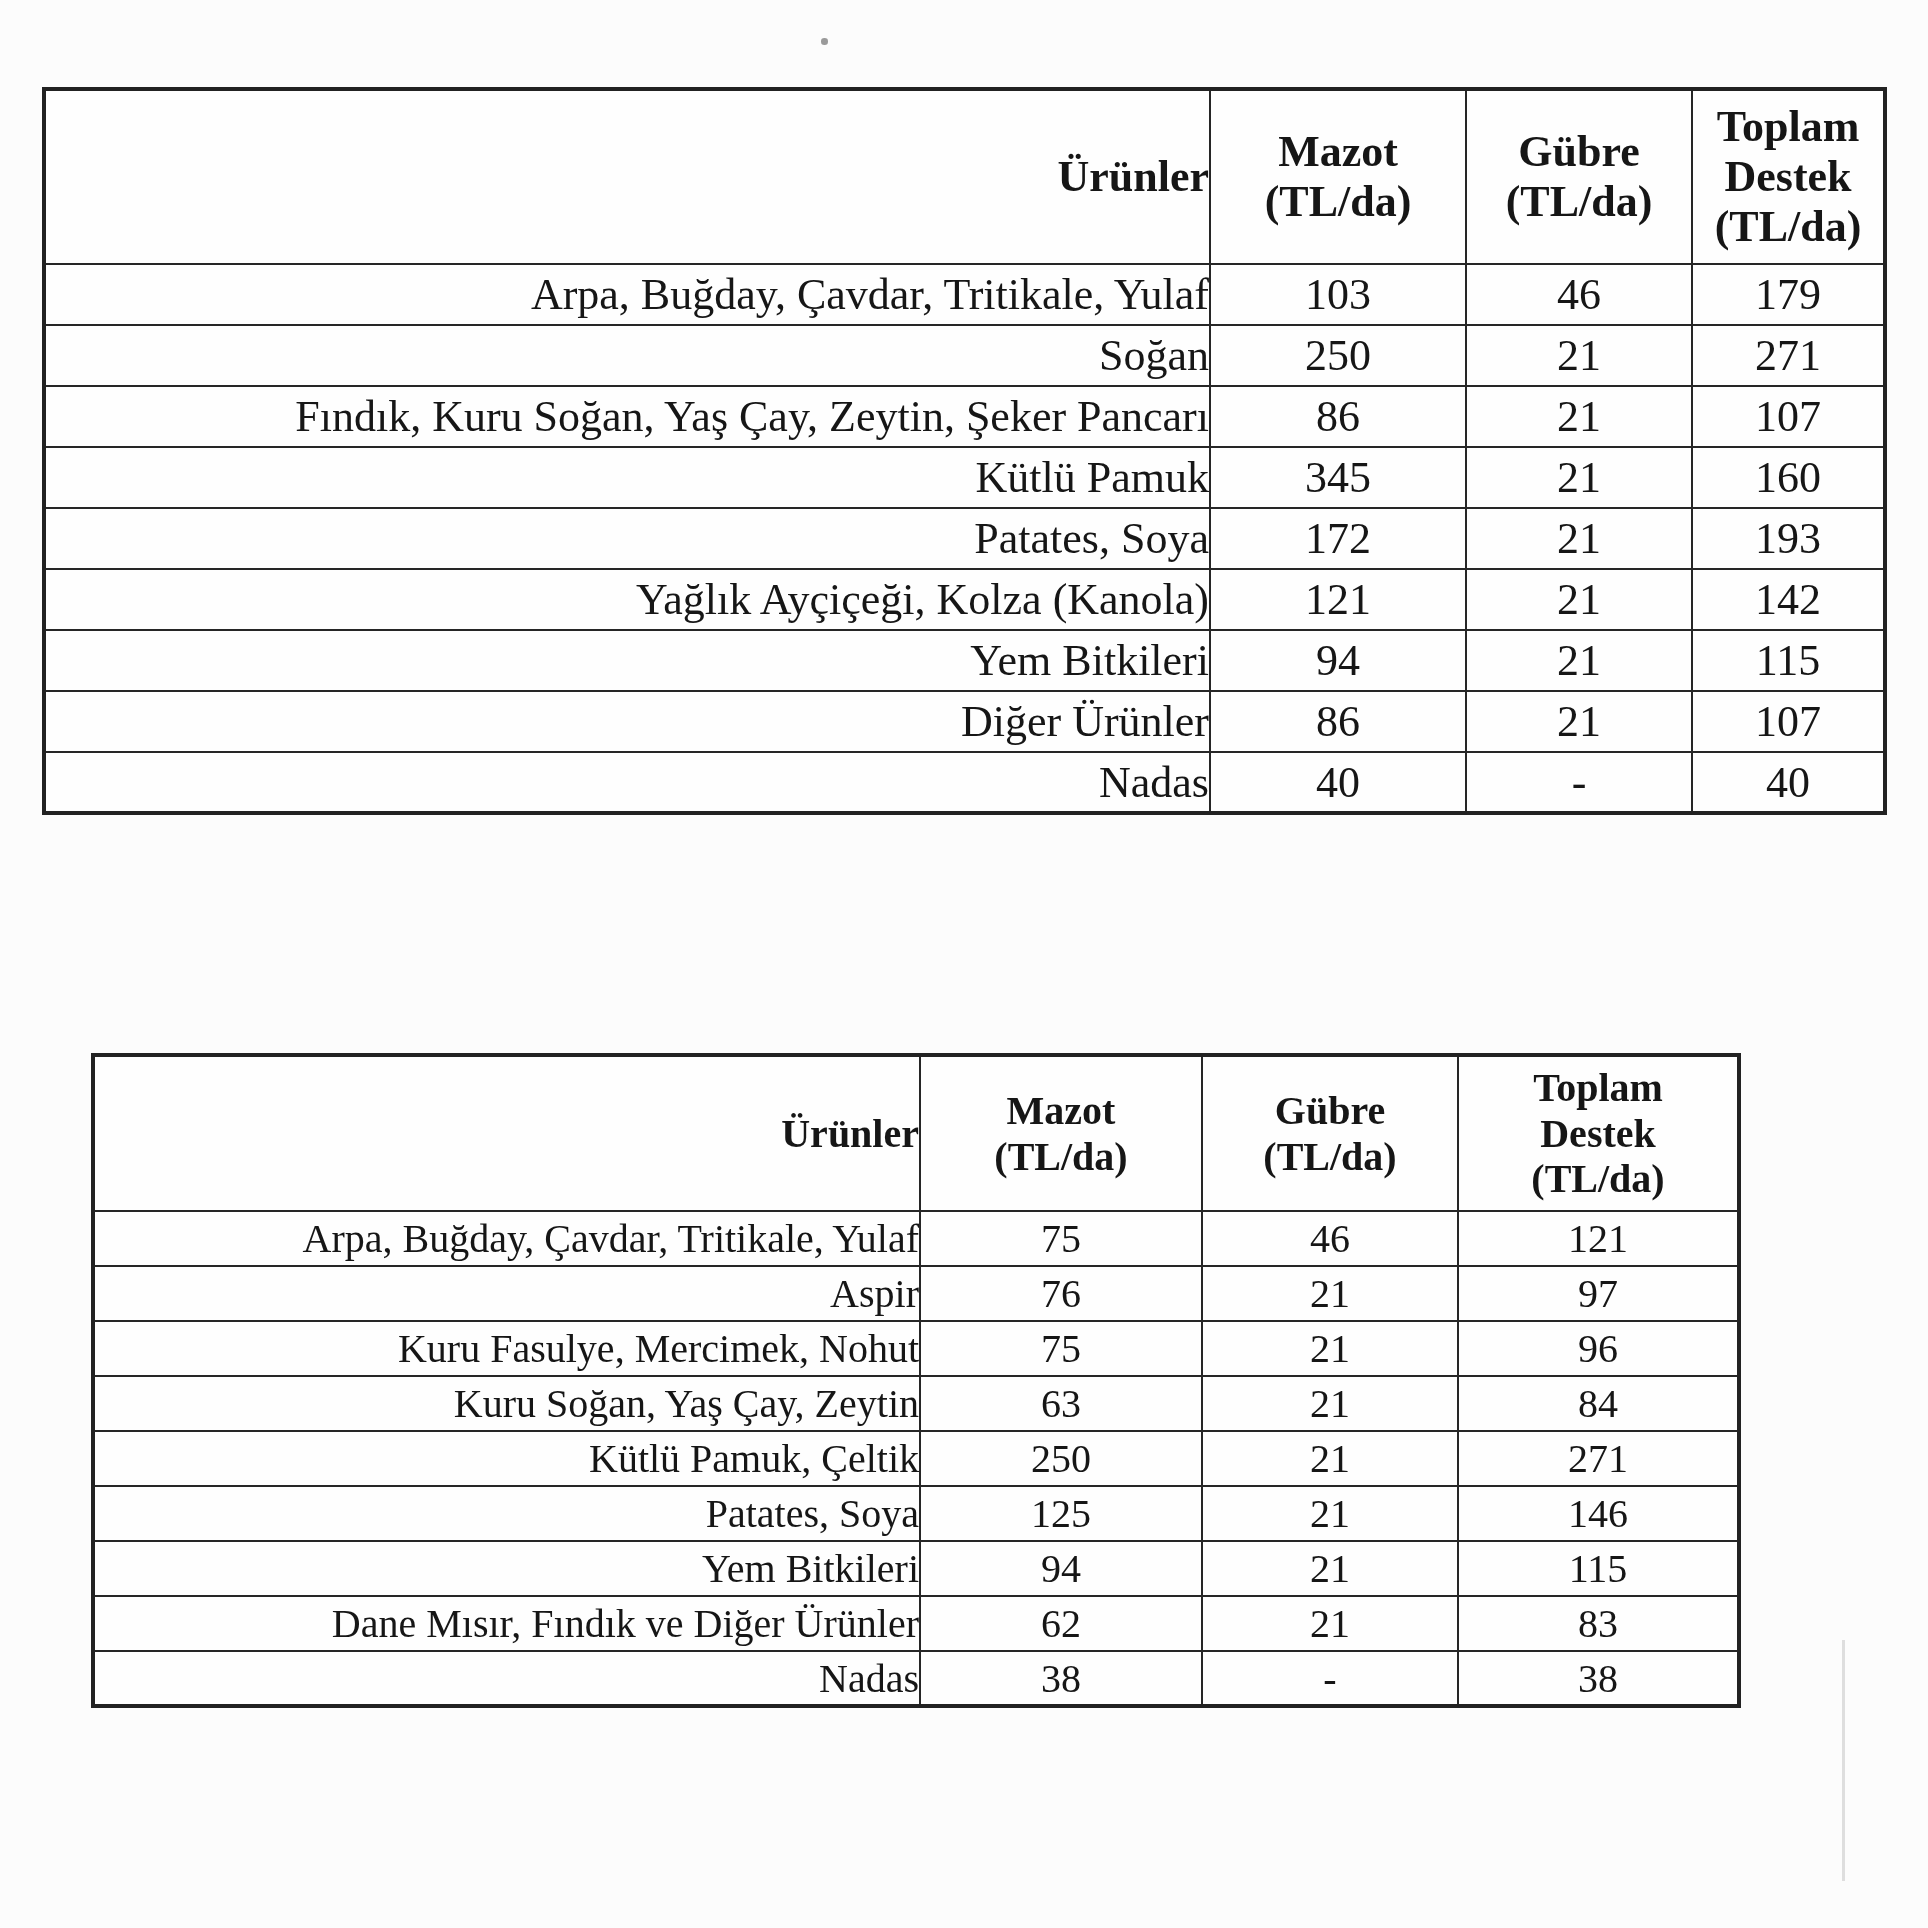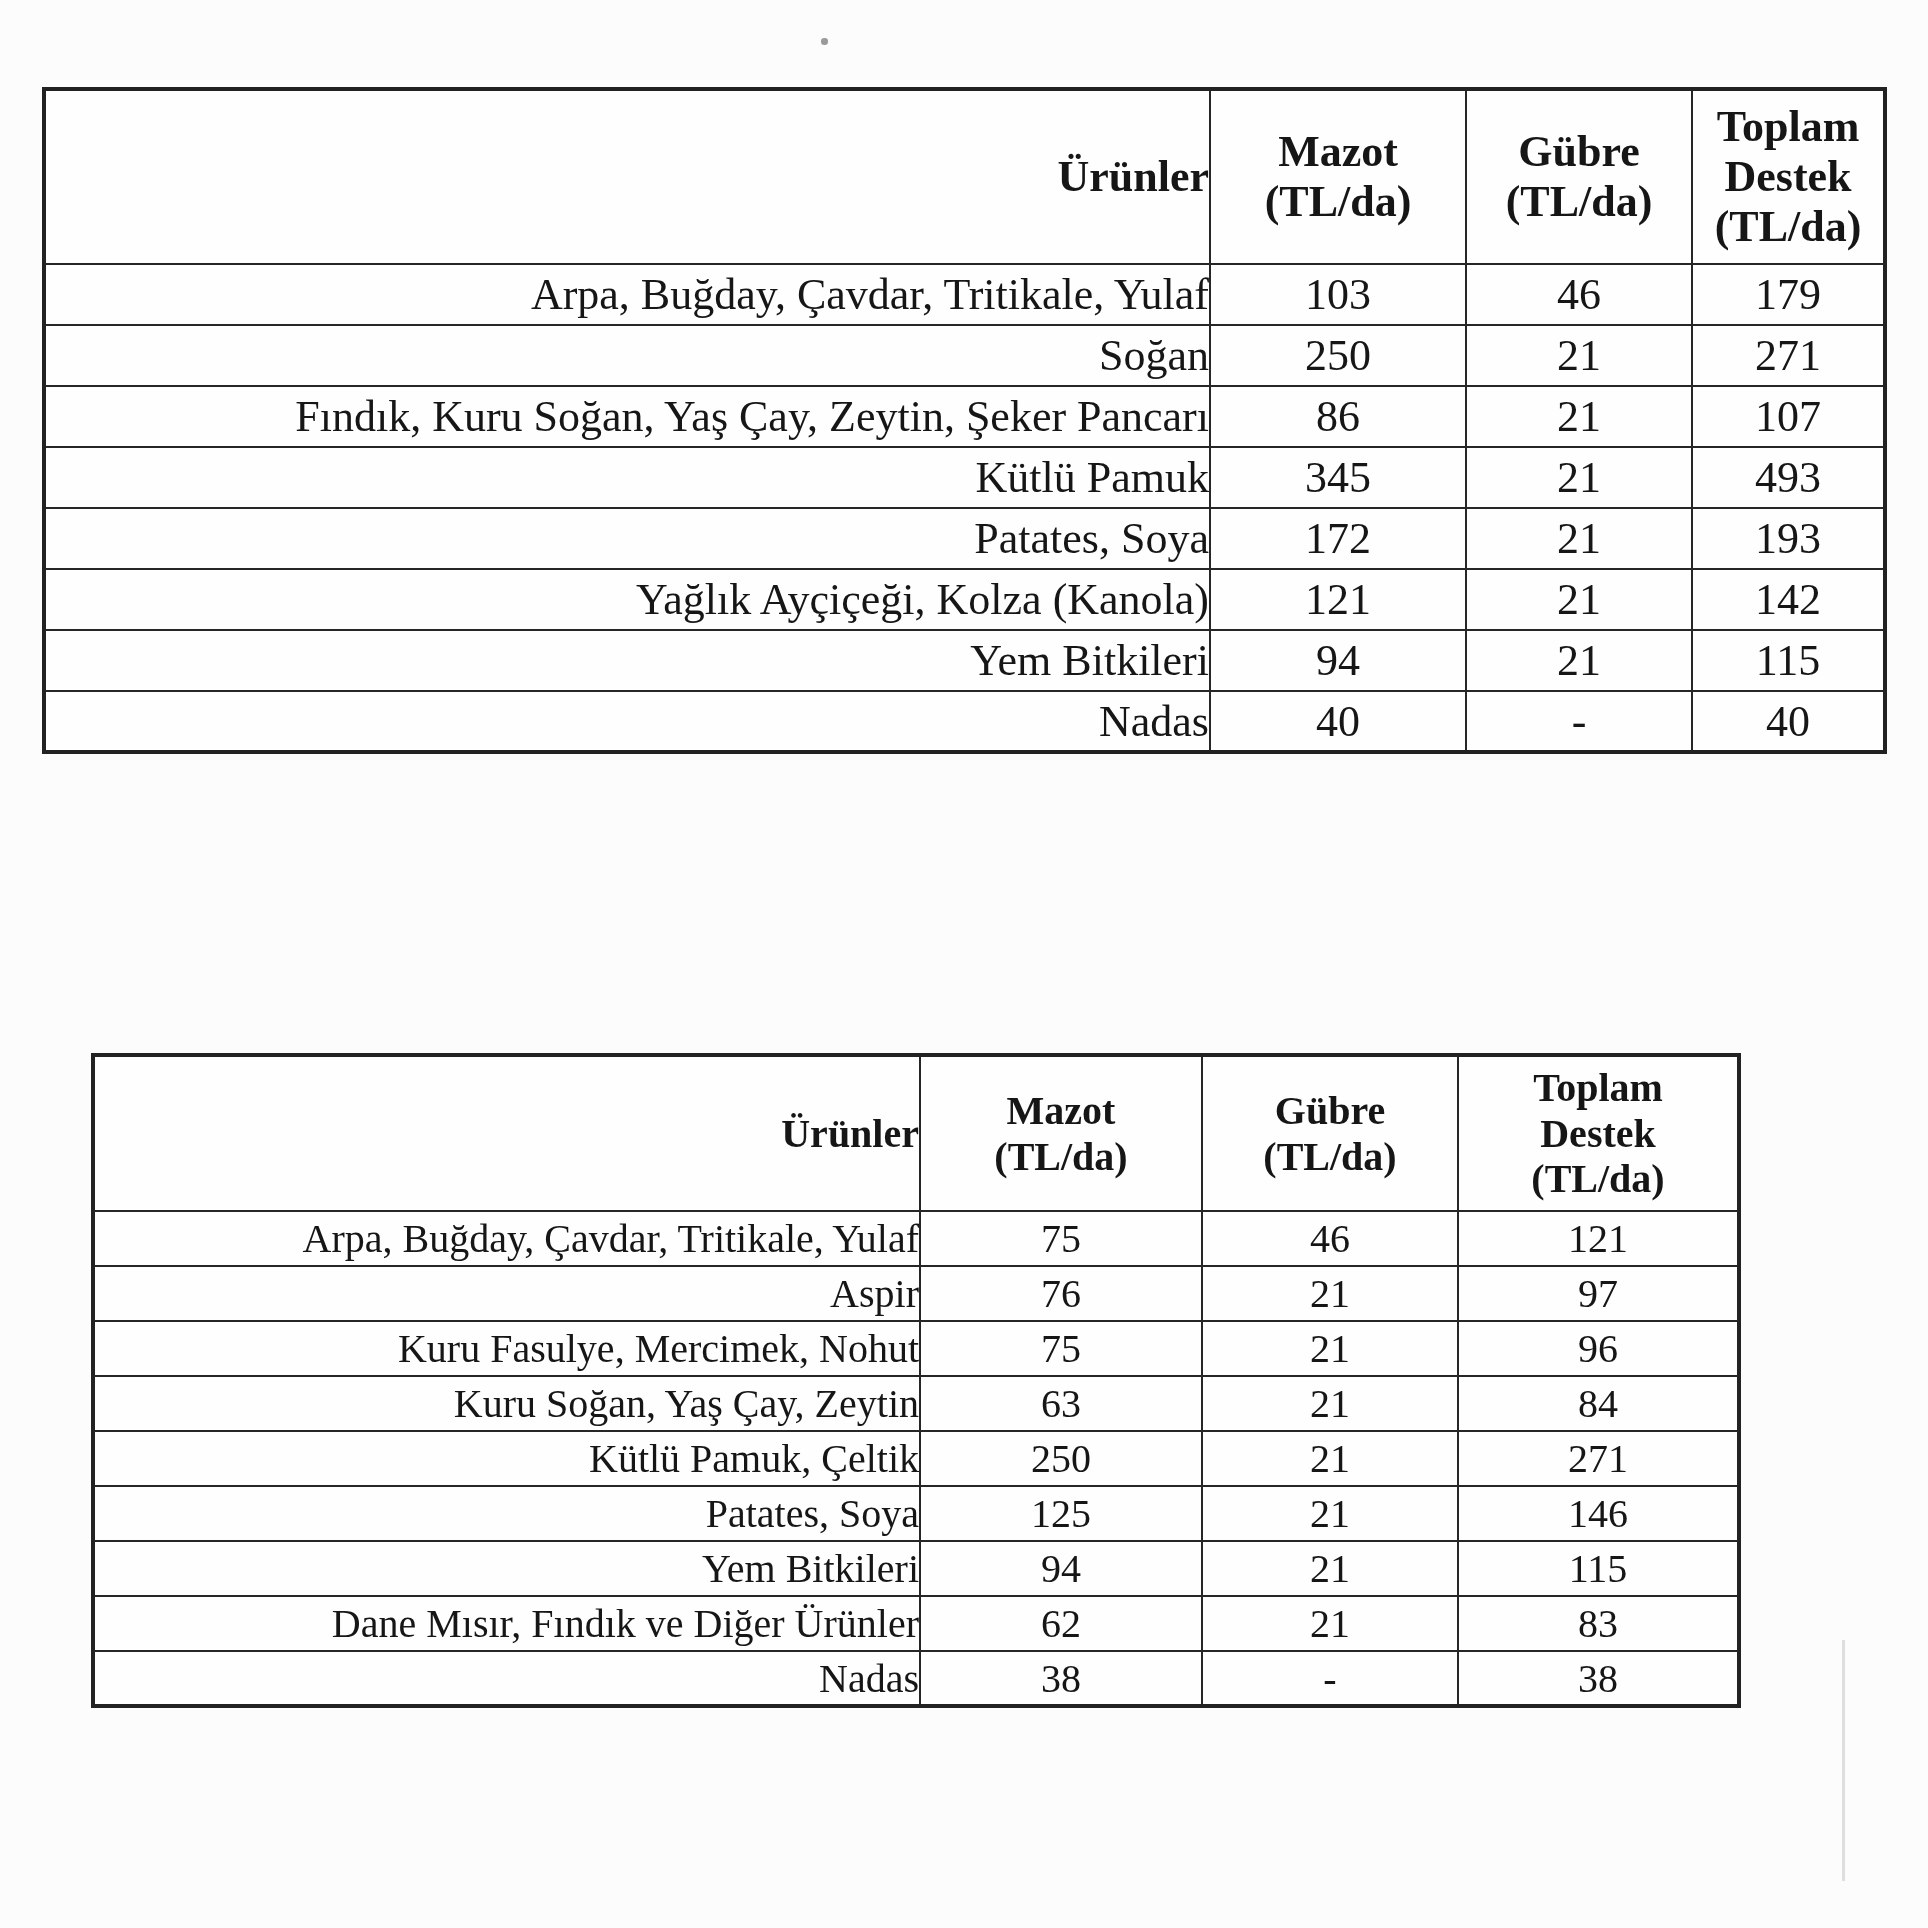--- a/index.html
+++ b/index.html
@@ -109,39 +109,45 @@
         <tr>
           <td class="cell-products">Fındık, Kuru Soğan, Yaş Çay, Zeytin, Şeker Pancarı</td>
           <td class="cell-num">86</td>
           <td class="cell-num">21</td>
           <td class="cell-num">107</td>
         </tr>
         <tr>
           <td class="cell-products">Kütlü Pamuk</td>
           <td class="cell-num">345</td>
           <td class="cell-num">21</td>
-          <td class="cell-num">493</td>
+          <td class="cell-num">160</td>
         </tr>
         <tr>
           <td class="cell-products">Patates, Soya</td>
           <td class="cell-num">172</td>
           <td class="cell-num">21</td>
           <td class="cell-num">193</td>
         </tr>
         <tr>
           <td class="cell-products">Yağlık Ayçiçeği, Kolza (Kanola)</td>
           <td class="cell-num">121</td>
           <td class="cell-num">21</td>
           <td class="cell-num">142</td>
         </tr>
         <tr>
           <td class="cell-products">Yem Bitkileri</td>
           <td class="cell-num">94</td>
           <td class="cell-num">21</td>
           <td class="cell-num">115</td>
+        </tr>
+        <tr>
+          <td class="cell-products">Diğer Ürünler</td>
+          <td class="cell-num">86</td>
+          <td class="cell-num">21</td>
+          <td class="cell-num">107</td>
         </tr>
         <tr>
           <td class="cell-products">Nadas</td>
           <td class="cell-num">40</td>
           <td class="cell-num">-</td>
           <td class="cell-num">40</td>
         </tr>
       </tbody>
   </table>
 

